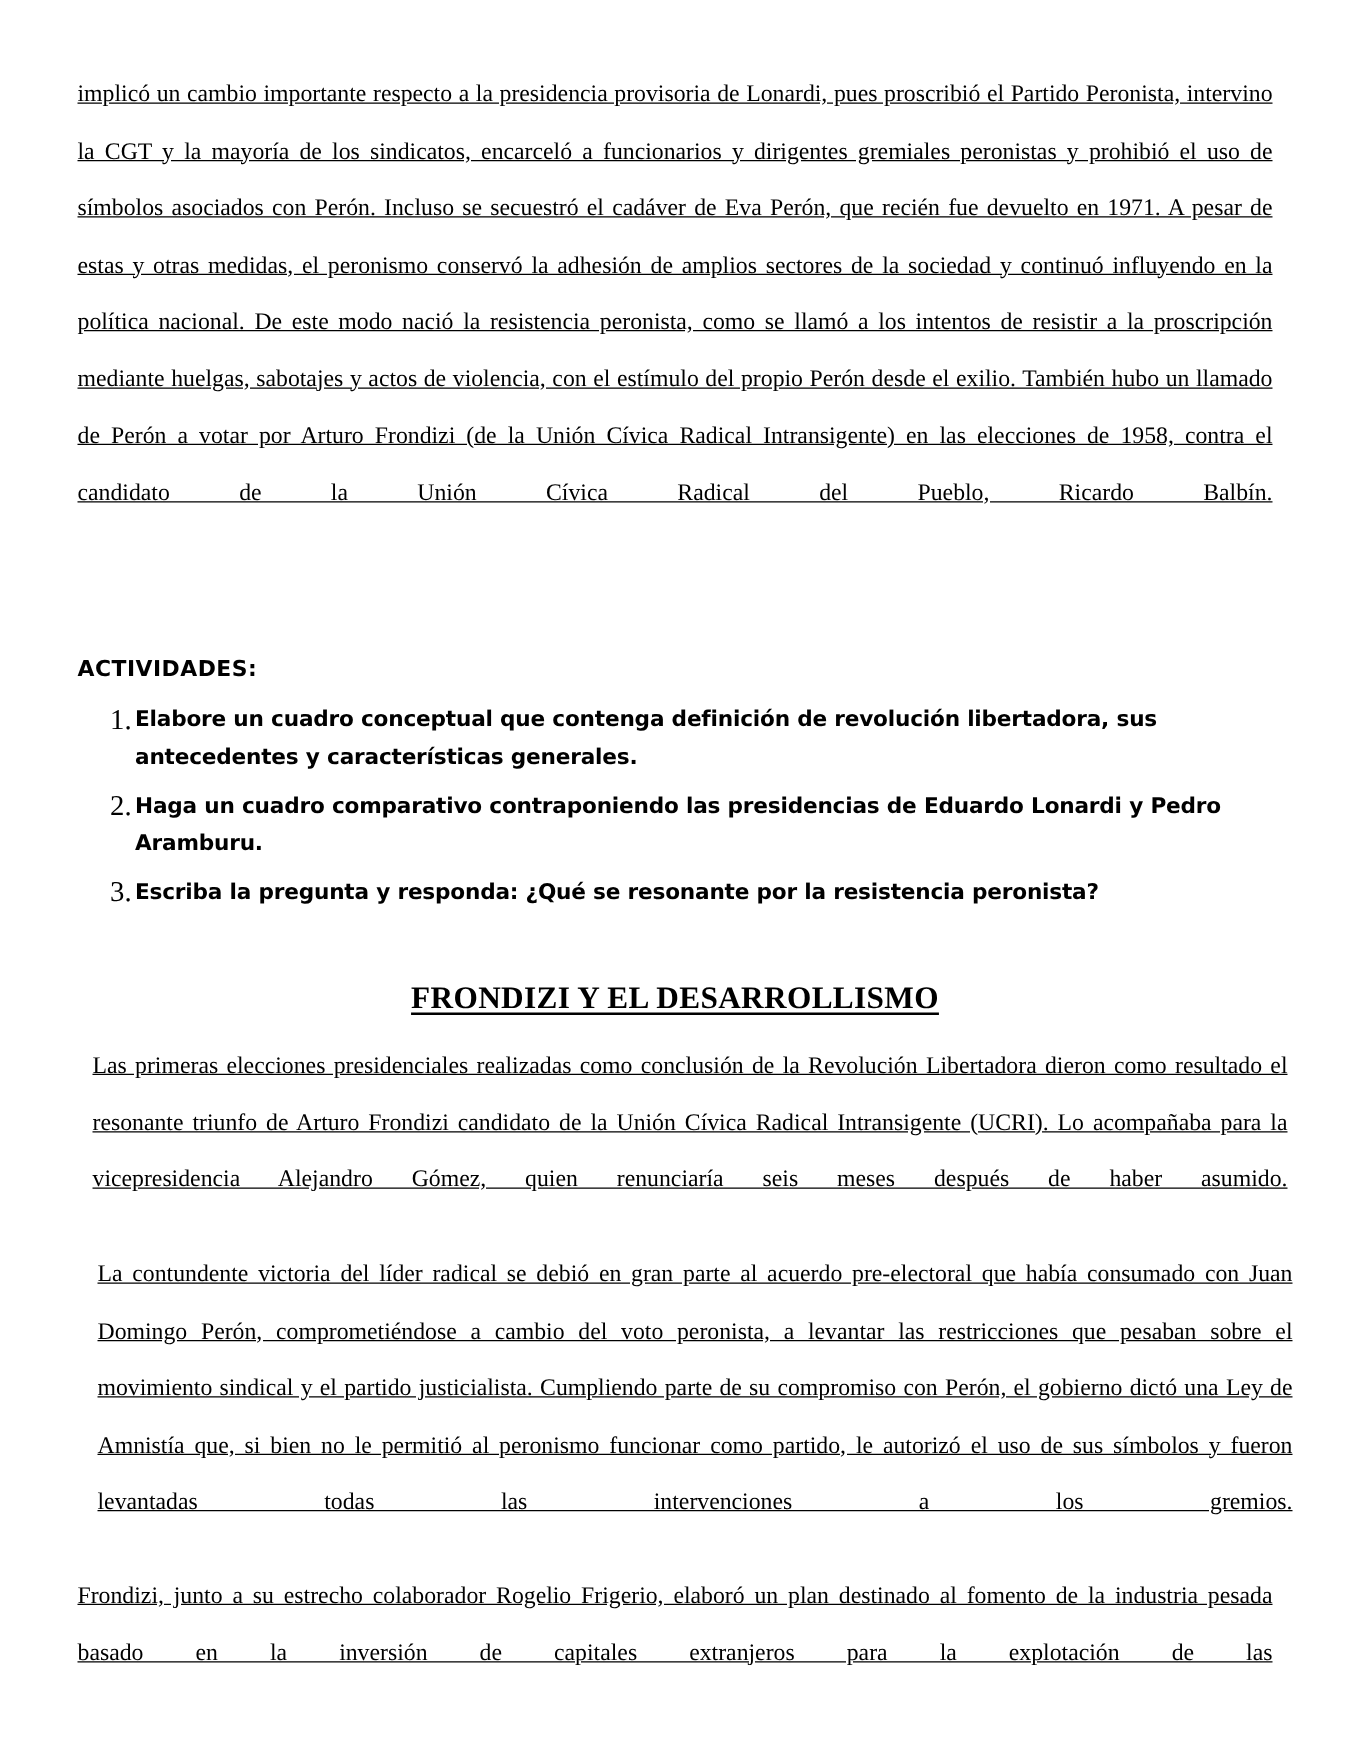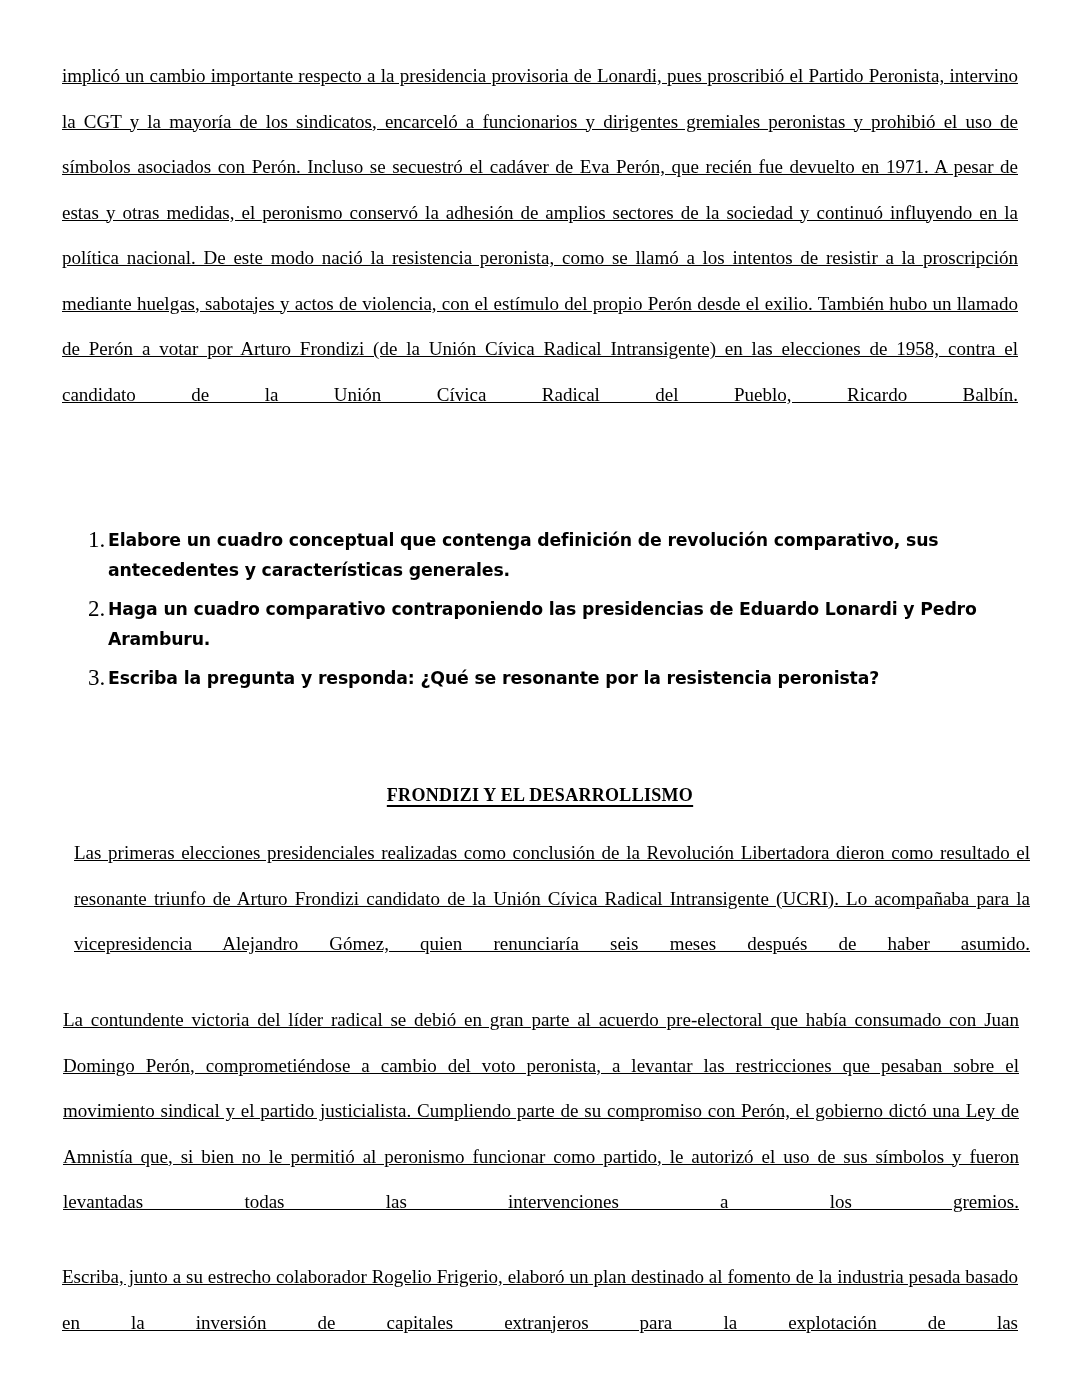--- a/index.html
+++ b/index.html
@@ -100,77 +100,78 @@
   
   #section-heading {
     position: absolute;
     left: 0;
     top: 785px;
     width: 956px;
     text-align: center;
   }
   .heading-text {
     font-family: "Liberation Serif", "DejaVu Serif", serif;
-    font-size: 18px;
+    font-size: 25px;
     font-weight: bold;
     letter-spacing: 0.3px;
     text-decoration: underline;
     text-underline-offset: 4px;
     text-decoration-thickness: 2px;
     color: #000;
   }
 
   
   #paragraph-2 {
     position: absolute;
     left: 12px;
     top: 830px;
     width: 956px;
   }
   #paragraph-3 {
     position: absolute;
-    left: 1px;
+    left: 16px;
     top: 997px;
     width: 956px;
   }
   #paragraph-4 {
     position: absolute;
     left: 0;
     top: 1254px;
     width: 956px;
   }
 </style>
 </head>
 <body>
 
 <div class="page">
 
   <p class="para last-justify" id="intro-paragraph">implicó un cambio importante respecto a la presidencia provisoria de Lonardi, pues proscribió el Partido Peronista, intervino la CGT y la mayoría de los sindicatos, encarceló a funcionarios y dirigentes gremiales peronistas y prohibió el uso de símbolos asociados con Perón. Incluso se secuestró el cadáver de Eva Perón, que recién fue devuelto en 1971. A pesar de estas y otras medidas, el peronismo conservó la adhesión de amplios sectores de la sociedad y continuó influyendo en la política nacional. De este modo nació la resistencia peronista, como se llamó a los intentos de resistir a la proscripción mediante huelgas, sabotajes y actos de violencia, con el estímulo del propio Perón desde el exilio. También hubo un llamado de Perón a votar por Arturo Frondizi (de la Unión Cívica Radical Intransigente) en las elecciones de 1958, contra el candidato de la Unión Cívica Radical del Pueblo, Ricardo Balbín.</p>
 
   <div id="activities-section">
+    <div class="activities-title">ACTIVIDADES:</div>
 
     <ol class="activity-list">
       <li class="activity-item">
         <span class="activity-num">1.</span>
-        <span class="activity-text">Elabore un cuadro conceptual que contenga definición de revolución comparativo, sus antecedentes y características generales.</span>
+        <span class="activity-text">Elabore un cuadro conceptual que contenga definición de revolución libertadora, sus antecedentes y características generales.</span>
       </li>
       <li class="activity-item">
         <span class="activity-num">2.</span>
         <span class="activity-text">Haga un cuadro comparativo contraponiendo las presidencias de Eduardo Lonardi y Pedro Aramburu.</span>
       </li>
       <li class="activity-item">
         <span class="activity-num">3.</span>
         <span class="activity-text">Escriba la pregunta y responda: ¿Qué se resonante por la resistencia peronista?</span>
       </li>
     </ol>
   </div>
 
   <div id="section-heading">
     <span class="heading-text">FRONDIZI Y EL DESARROLLISMO</span>
   </div>
 
   <p class="para last-justify" id="paragraph-2">Las primeras elecciones presidenciales realizadas como conclusión de la Revolución Libertadora dieron como resultado el resonante triunfo de Arturo Frondizi candidato de la Unión Cívica Radical Intransigente (UCRI). Lo acompañaba para la vicepresidencia Alejandro Gómez, quien renunciaría seis meses después de haber asumido.</p>
 
   <p class="para last-justify" id="paragraph-3">La contundente victoria del líder radical se debió en gran parte al acuerdo pre-electoral que había consumado con Juan Domingo Perón, comprometiéndose a cambio del voto peronista, a levantar las restricciones que pesaban sobre el movimiento sindical y el partido justicialista. Cumpliendo parte de su compromiso con Perón, el gobierno dictó una Ley de Amnistía que, si bien no le permitió al peronismo funcionar como partido, le autorizó el uso de sus símbolos y fueron levantadas todas las intervenciones a los gremios.</p>
 
-  <p class="para last-justify" id="paragraph-4">Escriba, junto a su estrecho colaborador Rogelio Frigerio, elaboró un plan destinado al fomento de la industria pesada basado en la inversión de capitales extranjeros para la explotación de las</p>
+  <p class="para last-justify" id="paragraph-4">Frondizi, junto a su estrecho colaborador Rogelio Frigerio, elaboró un plan destinado al fomento de la industria pesada basado en la inversión de capitales extranjeros para la explotación de las</p>
 
 </div>
 
 </body></html>

